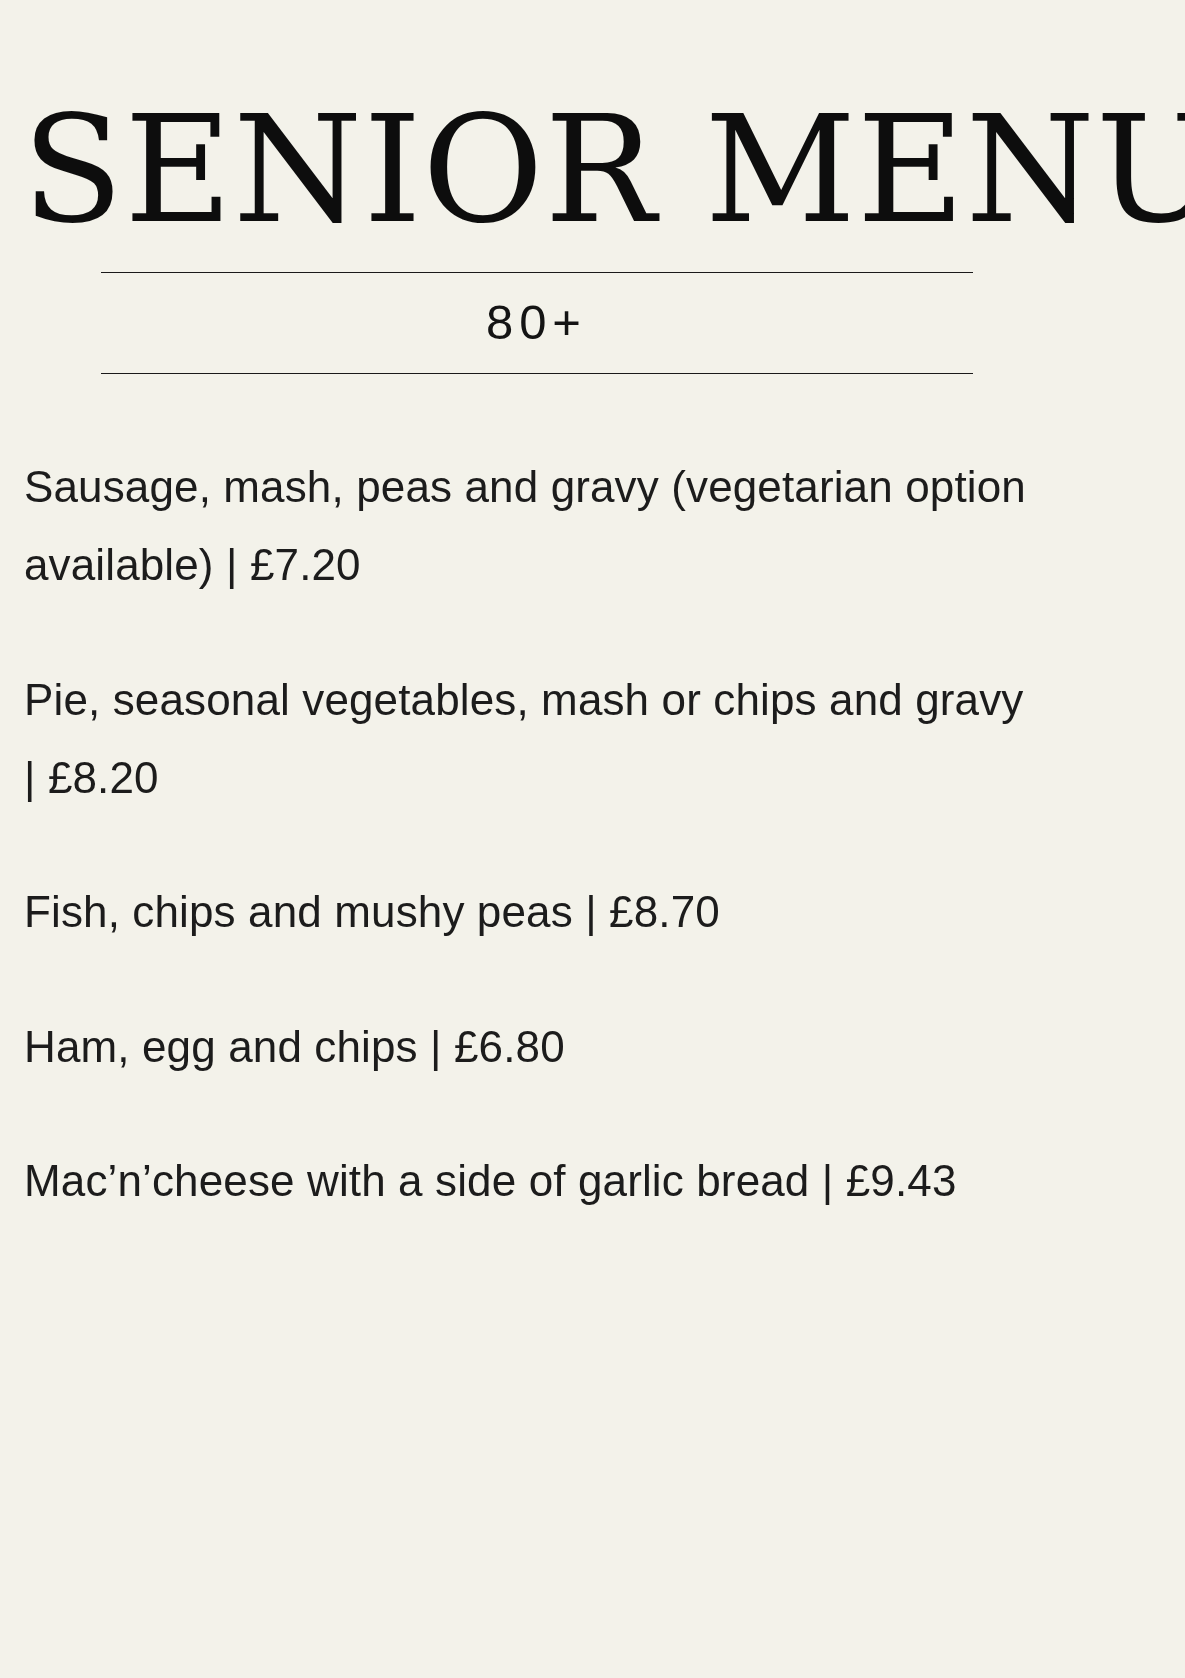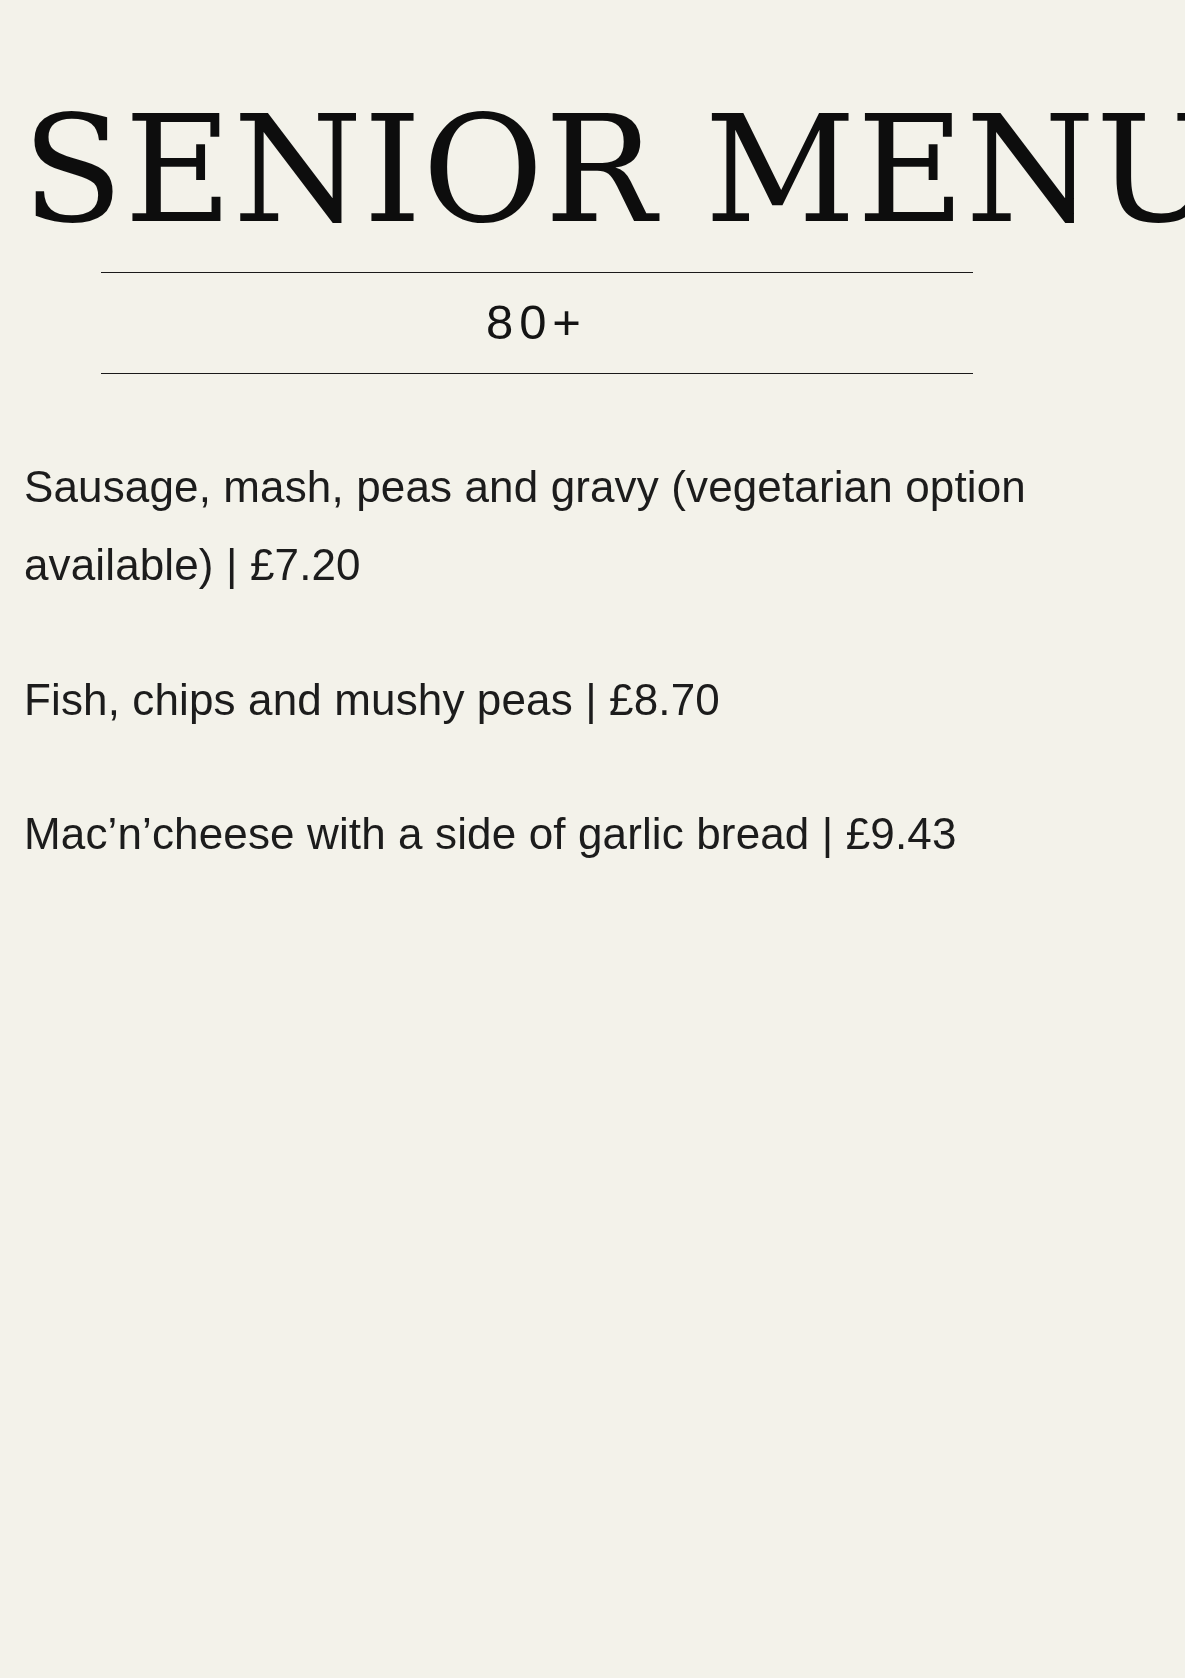--- a/index.html
+++ b/index.html
@@ -91,17 +91,19 @@
 
     <div class="rule-group">
       <div class="rule"></div>
       <div class="age-line">80+</div>
       <div class="rule"></div>
     </div>
   </div>
 
   <div class="items">
     <p class="menu-item">Sausage, mash, peas and gravy (vegetarian option available) | £7.20</p>
+    <p class="menu-item">Pie, seasonal vegetables, mash or chips and gravy | £8.20</p>
     <p class="menu-item">Fish, chips and mushy peas | £8.70</p>
+    <p class="menu-item">Ham, egg and chips | £6.80</p>
     <p class="menu-item">Mac’n’cheese with a side of garlic bread | £9.43</p>
   </div>
 
 </div>
 
 </body></html>

